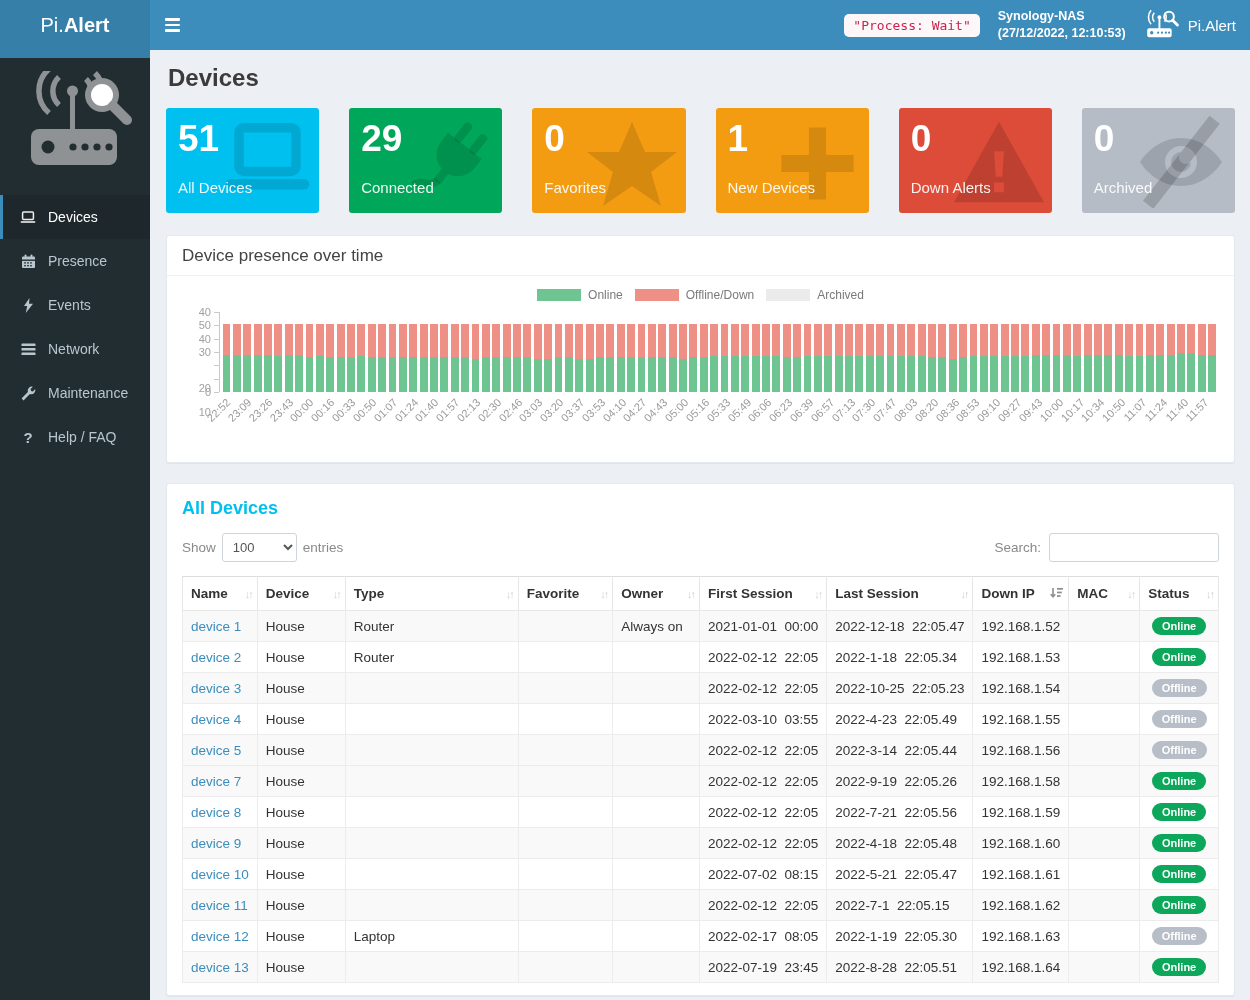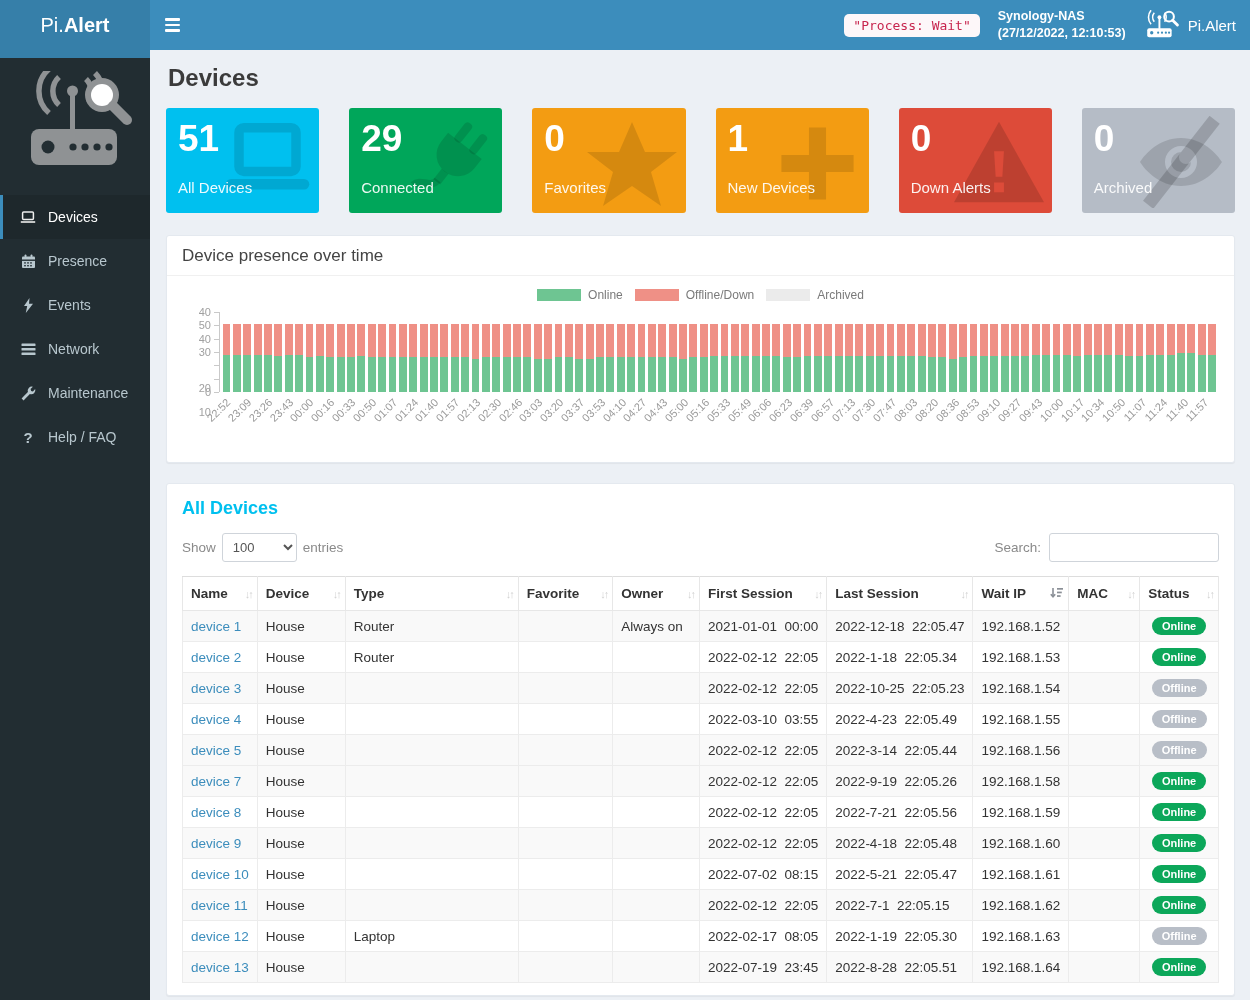--- a/index.html
+++ b/index.html
@@ -768,21 +768,21 @@
       <table class="devices">
         <thead>
             <tr id="thead-row">
               <th><span>Name</span><span class="sort-ico">↓↑</span></th>
               <th><span>Device</span><span class="sort-ico">↓↑</span></th>
               <th><span>Type</span><span class="sort-ico">↓↑</span></th>
               <th><span>Favorite</span><span class="sort-ico">↓↑</span></th>
               <th><span>Owner</span><span class="sort-ico">↓↑</span></th>
               <th><span>First Session</span><span class="sort-ico">↓↑</span></th>
               <th><span>Last Session</span><span class="sort-ico">↓↑</span></th>
-              <th><span>Wait IP</span><span class="sort-ico"><svg width="13" height="12" viewBox="0 0 13 12">
+              <th><span>Down IP</span><span class="sort-ico"><svg width="13" height="12" viewBox="0 0 13 12">
                     <g fill="none" stroke="#8a8f96" stroke-width="1.6">
                       <path d="M3 1v8.5"></path>
                       <path d="M0.8 7.2 3 9.8l2.2-2.6"></path>
                     </g>
                     <g fill="#8a8f96">
                       <rect x="7" y="1" width="6" height="1.7"></rect>
                       <rect x="7" y="4.6" width="4.8" height="1.7"></rect>
                       <rect x="7" y="8.2" width="3.6" height="1.7"></rect>
                     </g>
                   </svg></span></th>

